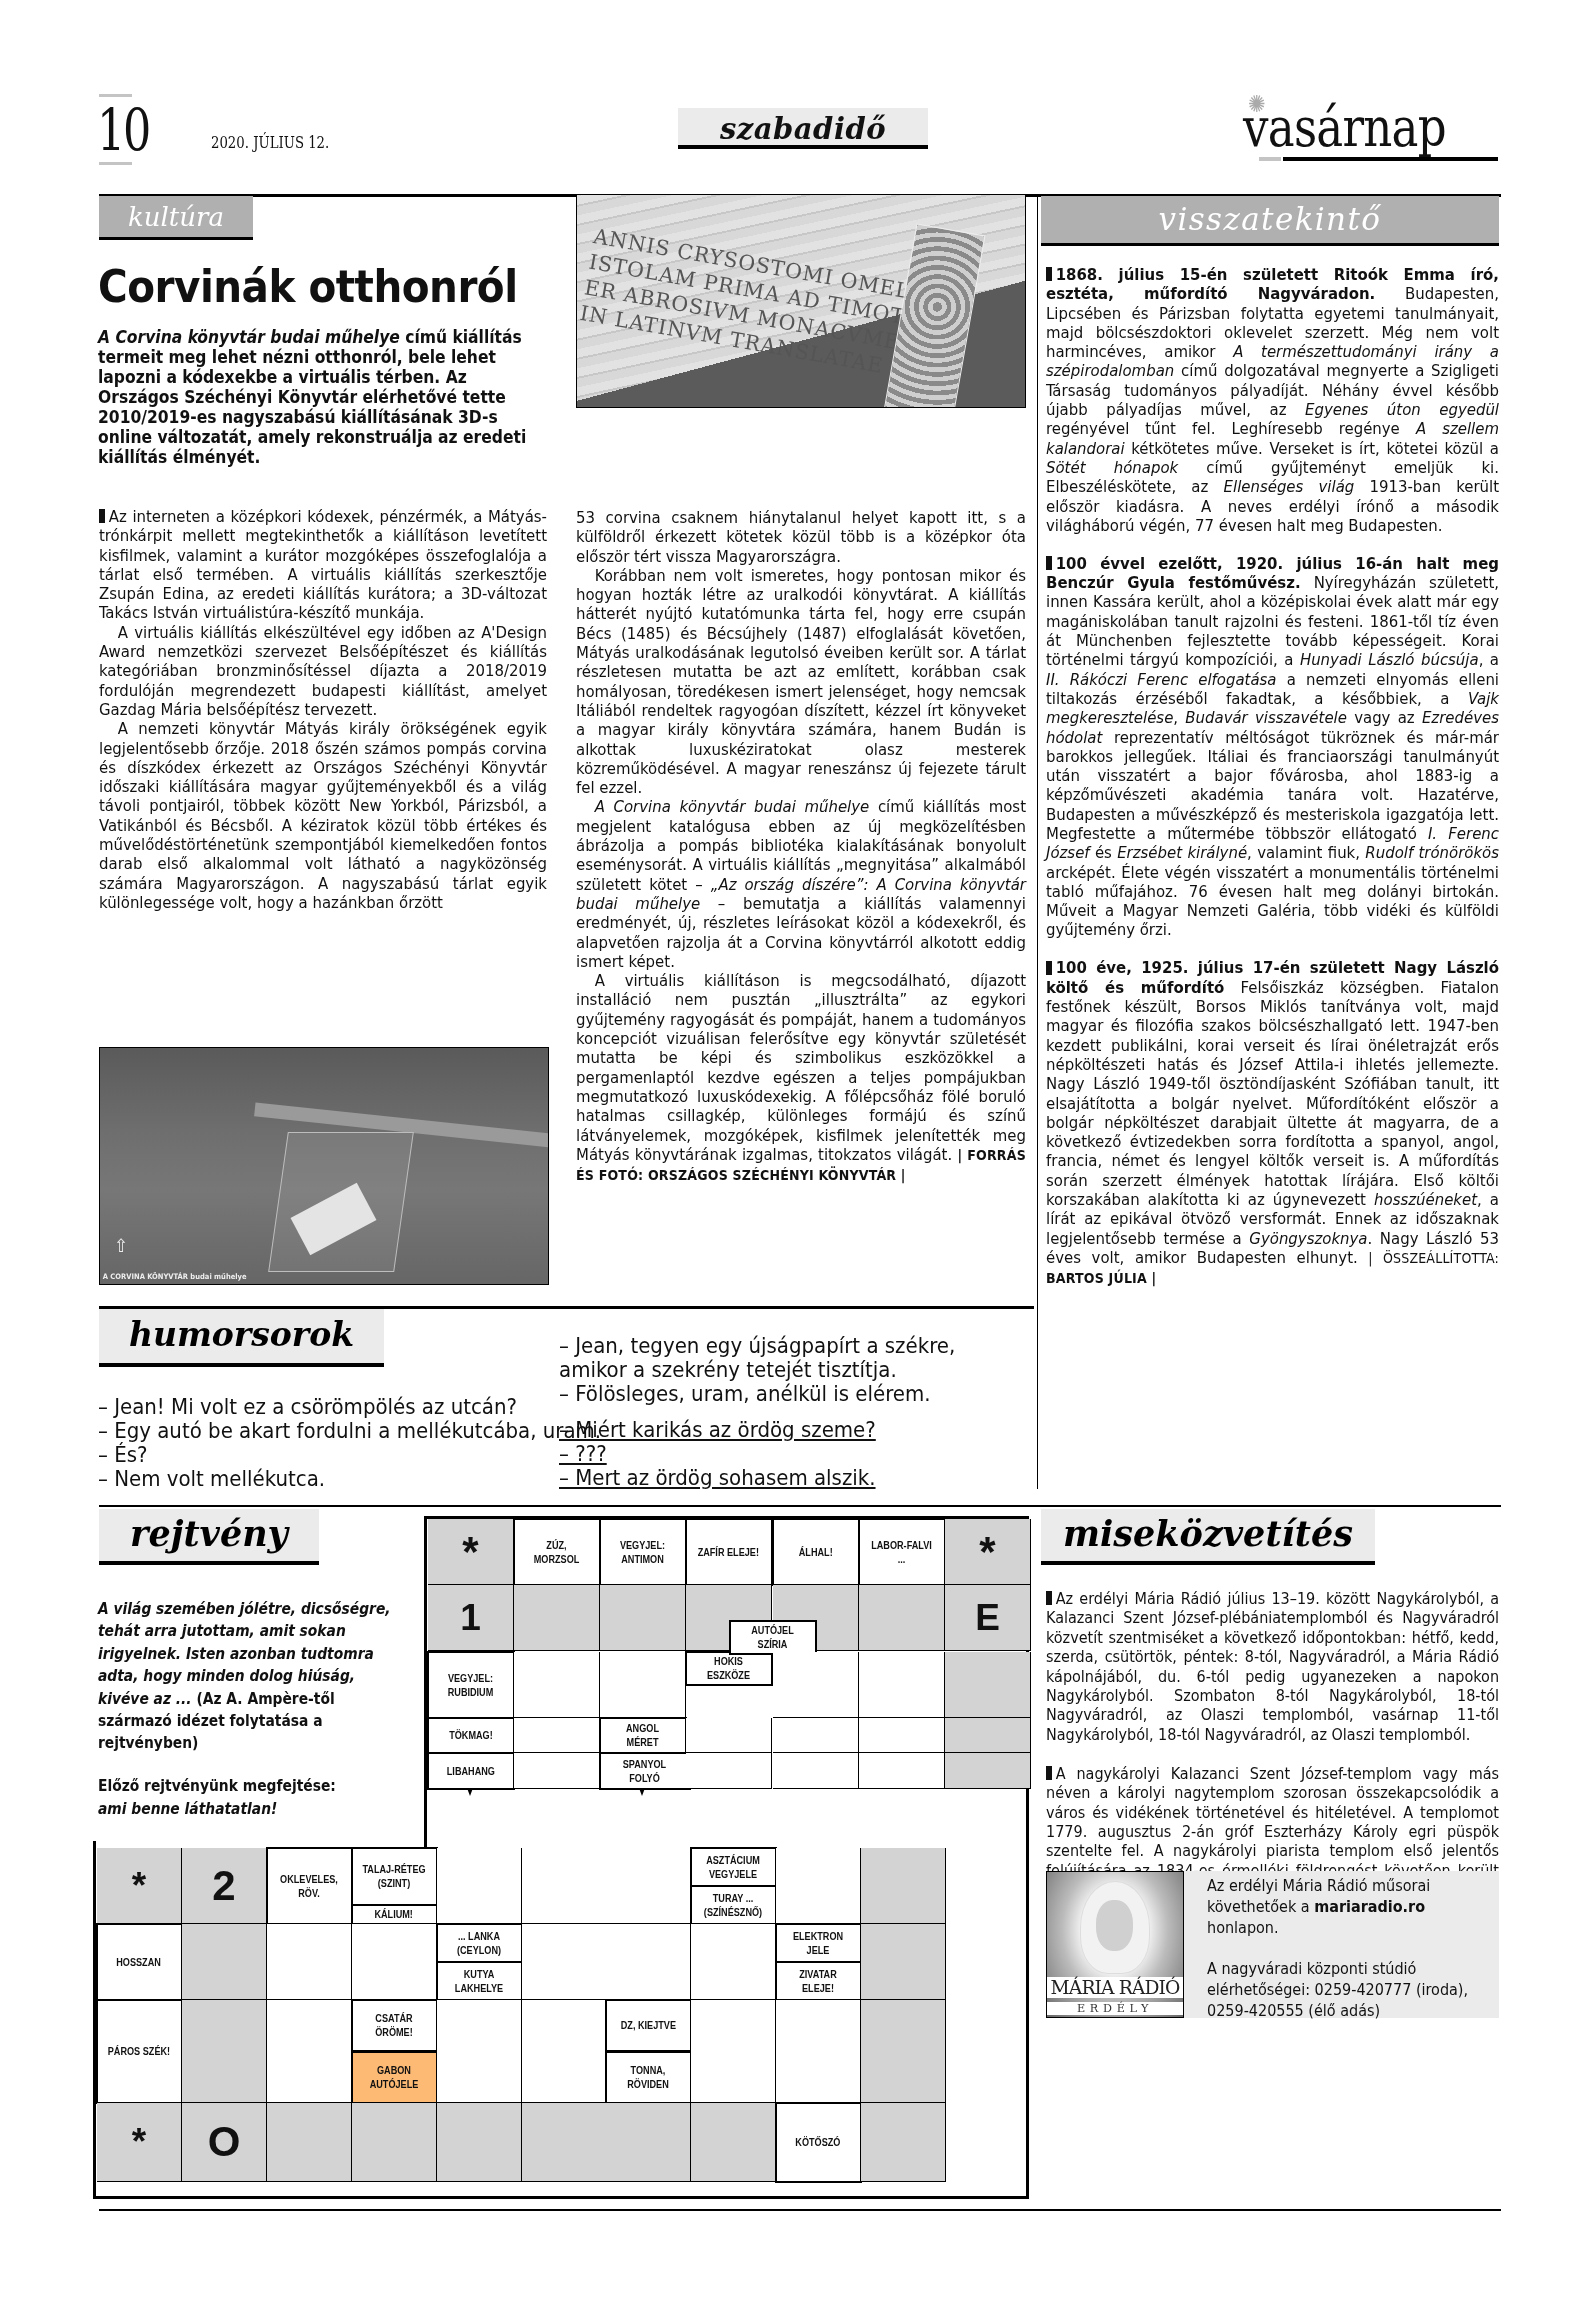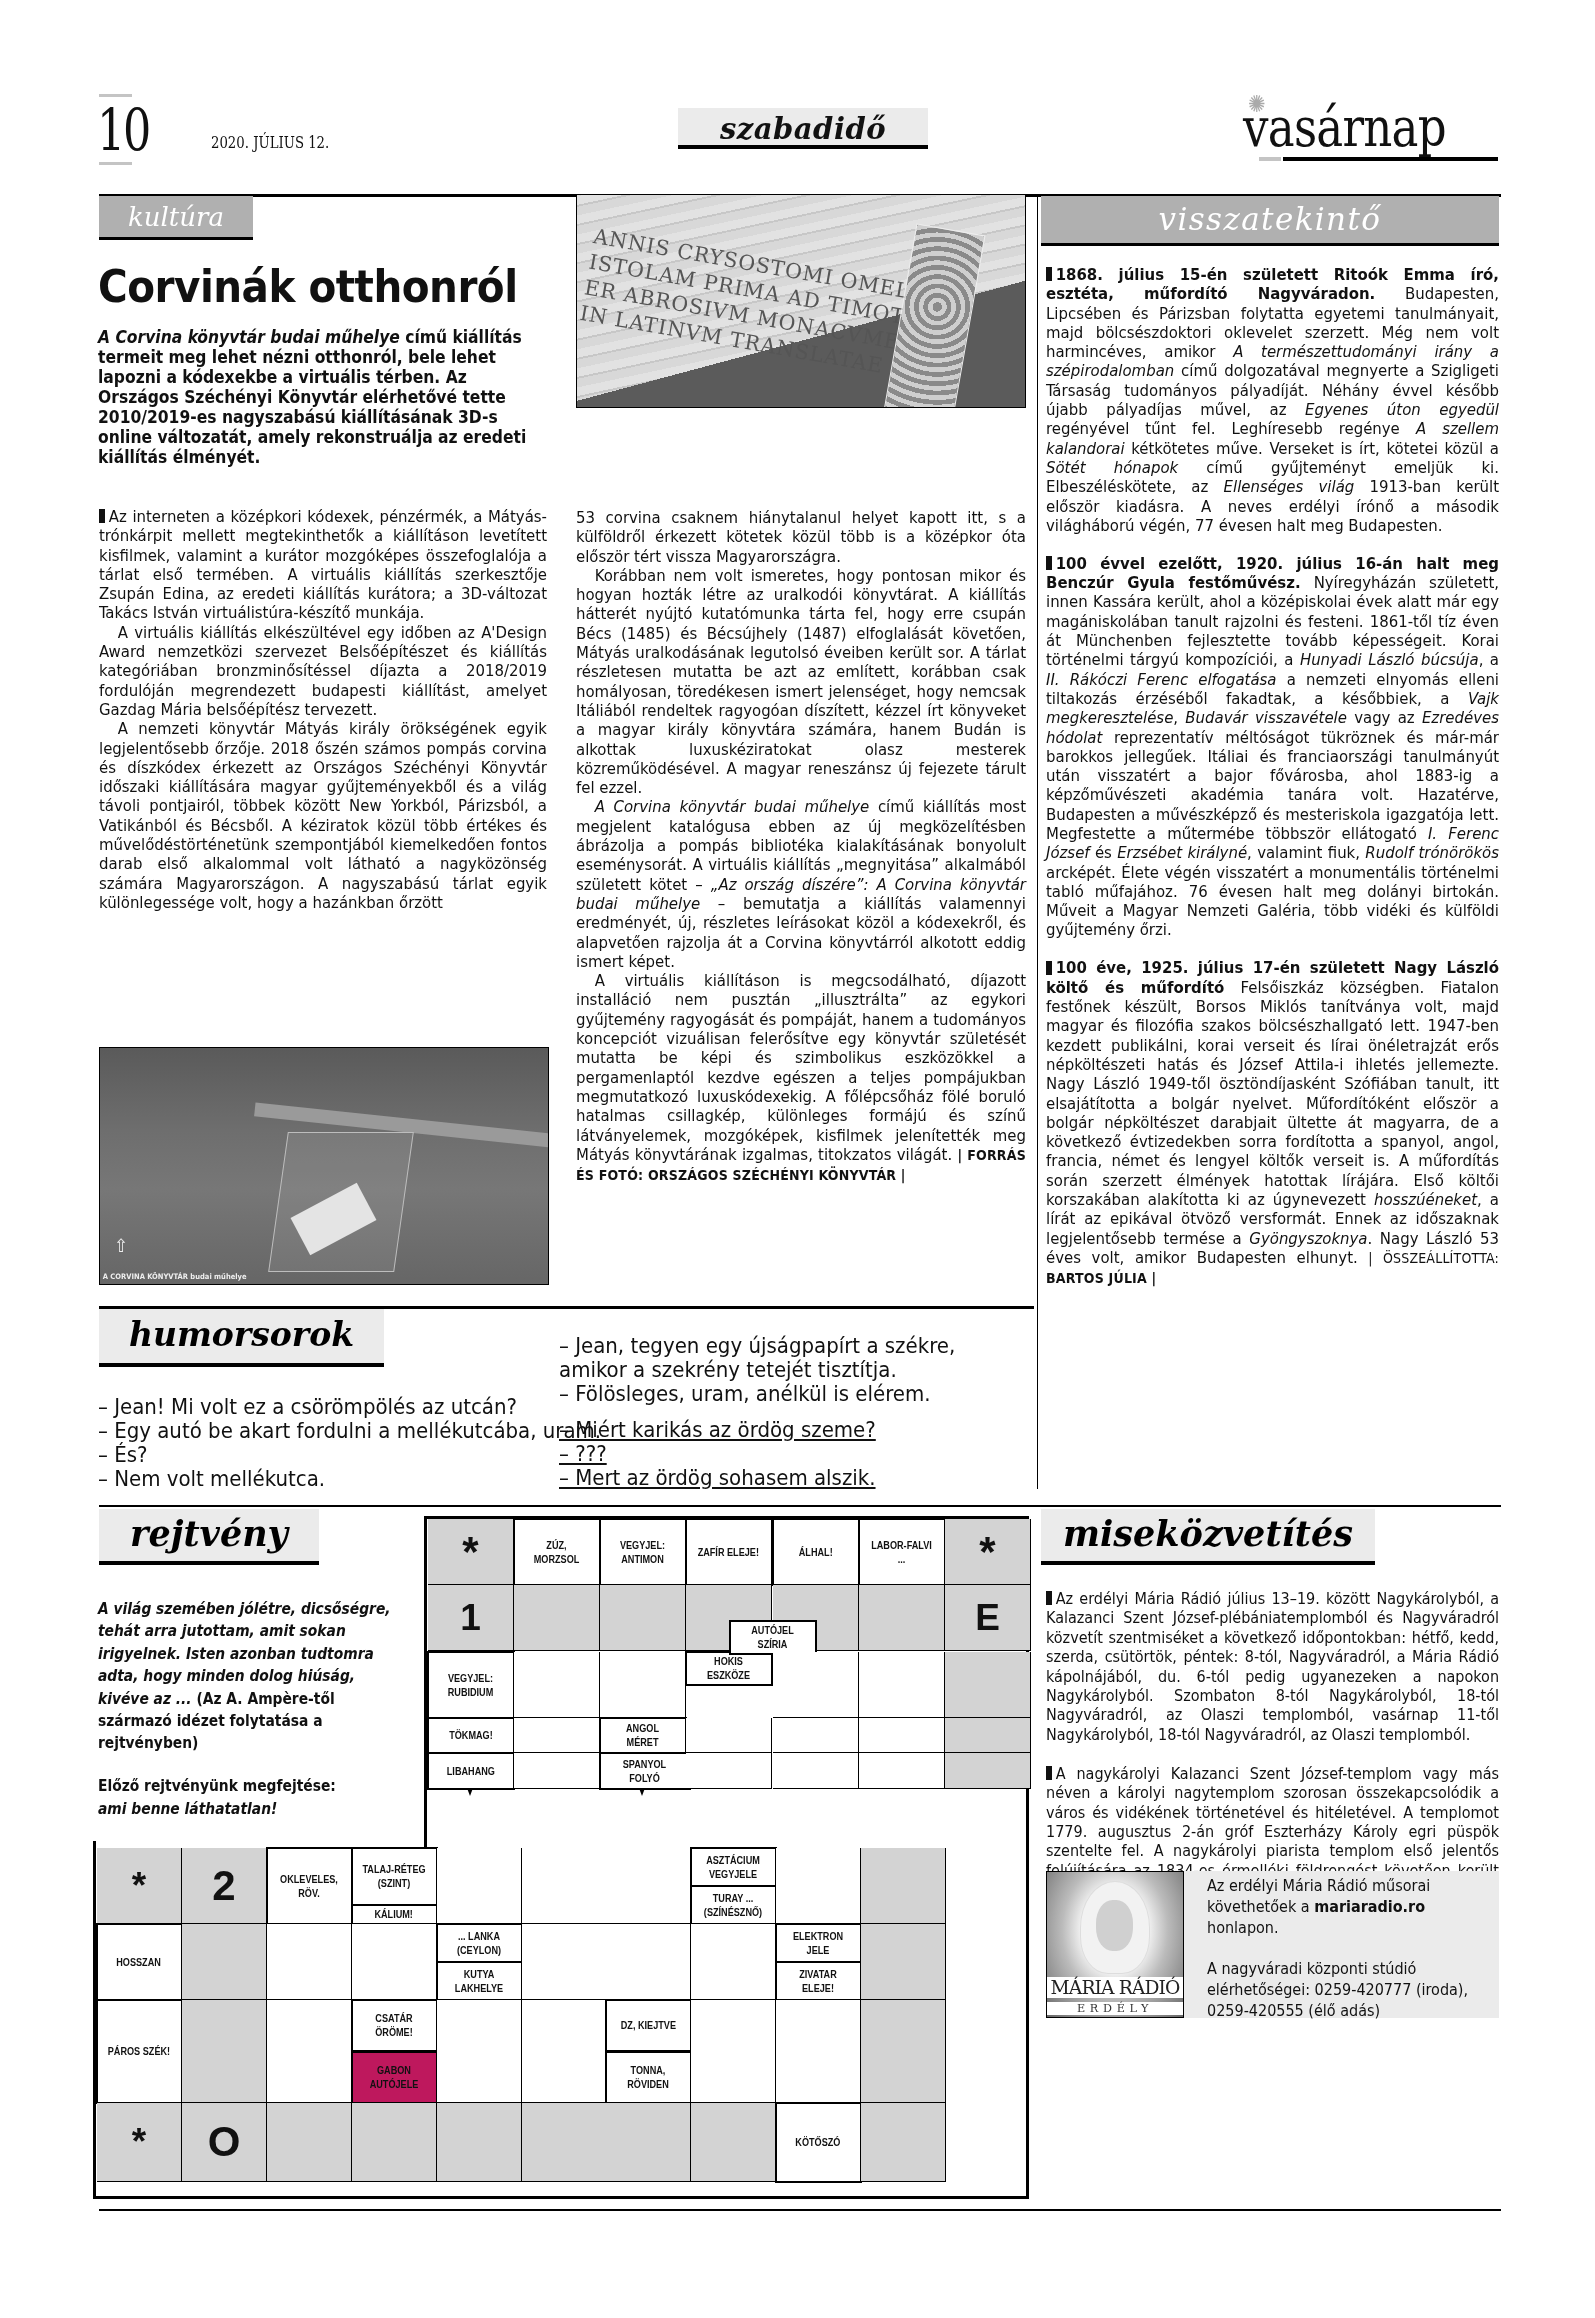--- a/index.html
+++ b/index.html
@@ -333,21 +333,21 @@
     <div style="position: absolute; left: 97px; top: 2000px; width: 85px; height: 103px; background: rgb(255, 255, 255); border-right: 0.9px solid rgb(0, 0, 0); border-bottom: 0.9px solid rgb(0, 0, 0); display: flex; align-items: center; justify-content: center; text-align: center; outline: rgb(0, 0, 0) solid 2.3px; outline-offset: -1.4px;">
       <span style="font-family: &quot;Liberation Sans&quot;, sans-serif; font-weight: bold; font-size: 11.7px; line-height: 14px; display: inline-block; transform: scaleX(0.78);">PÁROS SZÉK!</span>
     </div>
     <div style="position: absolute; left: 182px; top: 2056px; border-top: 5.1px solid transparent; border-bottom: 5.1px solid transparent; border-left: 5.6px solid rgb(0, 0, 0);"></div>
     <div style="position: absolute; left: 182px; top: 2000px; width: 85px; height: 103px; background: rgb(211, 211, 211); border-right: 0.9px solid rgb(0, 0, 0); border-bottom: 0.9px solid rgb(0, 0, 0); display: flex; align-items: center; justify-content: center; text-align: center;"></div>
     <div style="position: absolute; left: 267px; top: 2000px; width: 85px; height: 103px; background: rgb(255, 255, 255); border-right: 0.9px solid rgb(0, 0, 0); border-bottom: 0.9px solid rgb(0, 0, 0); display: flex; align-items: center; justify-content: center; text-align: center;"></div>
     <div style="position: absolute; left: 352px; top: 2000px; width: 85px; height: 51px; background: rgb(255, 255, 255); border-right: 0.9px solid rgb(0, 0, 0); border-bottom: 0.9px solid rgb(0, 0, 0); display: flex; align-items: center; justify-content: center; text-align: center; outline: rgb(0, 0, 0) solid 2.3px; outline-offset: -1.4px;">
       <span style="font-family: &quot;Liberation Sans&quot;, sans-serif; font-weight: bold; font-size: 11.7px; line-height: 14px; display: inline-block; transform: scaleX(0.78);">CSATÁR ÖRÖME!</span>
     </div>
     <div style="position: absolute; left: 437px; top: 2019px; border-top: 5.1px solid transparent; border-bottom: 5.1px solid transparent; border-left: 5.6px solid rgb(0, 0, 0);"></div>
-    <div style="position: absolute; left: 352px; top: 2052px; width: 85px; height: 51px; background: #be185d; border-right: 0.9px solid rgb(0, 0, 0); border-bottom: 0.9px solid rgb(0, 0, 0); display: flex; align-items: center; justify-content: center; text-align: center; outline: rgb(0, 0, 0) solid 2.3px; outline-offset: -1.4px;">
+    <div style="position: absolute; left: 352px; top: 2052px; width: 85px; height: 51px; background: #fdba74; border-right: 0.9px solid rgb(0, 0, 0); border-bottom: 0.9px solid rgb(0, 0, 0); display: flex; align-items: center; justify-content: center; text-align: center; outline: rgb(0, 0, 0) solid 2.3px; outline-offset: -1.4px;">
       <span style="font-family: &quot;Liberation Sans&quot;, sans-serif; font-weight: bold; font-size: 11.7px; line-height: 14px; display: inline-block; transform: scaleX(0.78);">GABON AUTÓJELE</span>
     </div>
     <div style="position: absolute; left: 391px; top: 2104px; border-left: 3.7px solid transparent; border-right: 3.7px solid transparent; border-top: 8.4px solid rgb(0, 0, 0);"></div>
     <div style="position: absolute; left: 437px; top: 2000px; width: 85px; height: 103px; background: rgb(255, 255, 255); border-right: 0.9px solid rgb(0, 0, 0); border-bottom: 0.9px solid rgb(0, 0, 0); display: flex; align-items: center; justify-content: center; text-align: center;"></div>
     <div style="position: absolute; left: 522px; top: 2000px; width: 85px; height: 103px; background: rgb(255, 255, 255); border-right: 0.9px solid rgb(0, 0, 0); border-bottom: 0.9px solid rgb(0, 0, 0); display: flex; align-items: center; justify-content: center; text-align: center;"></div>
     <div style="position: absolute; left: 606px; top: 2000px; width: 85px; height: 51px; background: rgb(255, 255, 255); border-right: 0.9px solid rgb(0, 0, 0); border-bottom: 0.9px solid rgb(0, 0, 0); display: flex; align-items: center; justify-content: center; text-align: center; outline: rgb(0, 0, 0) solid 2.3px; outline-offset: -1.4px;">
       <span style="font-family: &quot;Liberation Sans&quot;, sans-serif; font-weight: bold; font-size: 11.7px; line-height: 14px; display: inline-block; transform: scaleX(0.78);">DZ, KIEJTVE</span>
     </div>
     <div style="position: absolute; left: 691px; top: 2019px; border-top: 5.1px solid transparent; border-bottom: 5.1px solid transparent; border-left: 5.6px solid rgb(0, 0, 0);"></div>
     <div style="position: absolute; left: 606px; top: 2052px; width: 85px; height: 51px; background: rgb(255, 255, 255); border-right: 0.9px solid rgb(0, 0, 0); border-bottom: 0.9px solid rgb(0, 0, 0); display: flex; align-items: center; justify-content: center; text-align: center; outline: rgb(0, 0, 0) solid 2.3px; outline-offset: -1.4px;">

